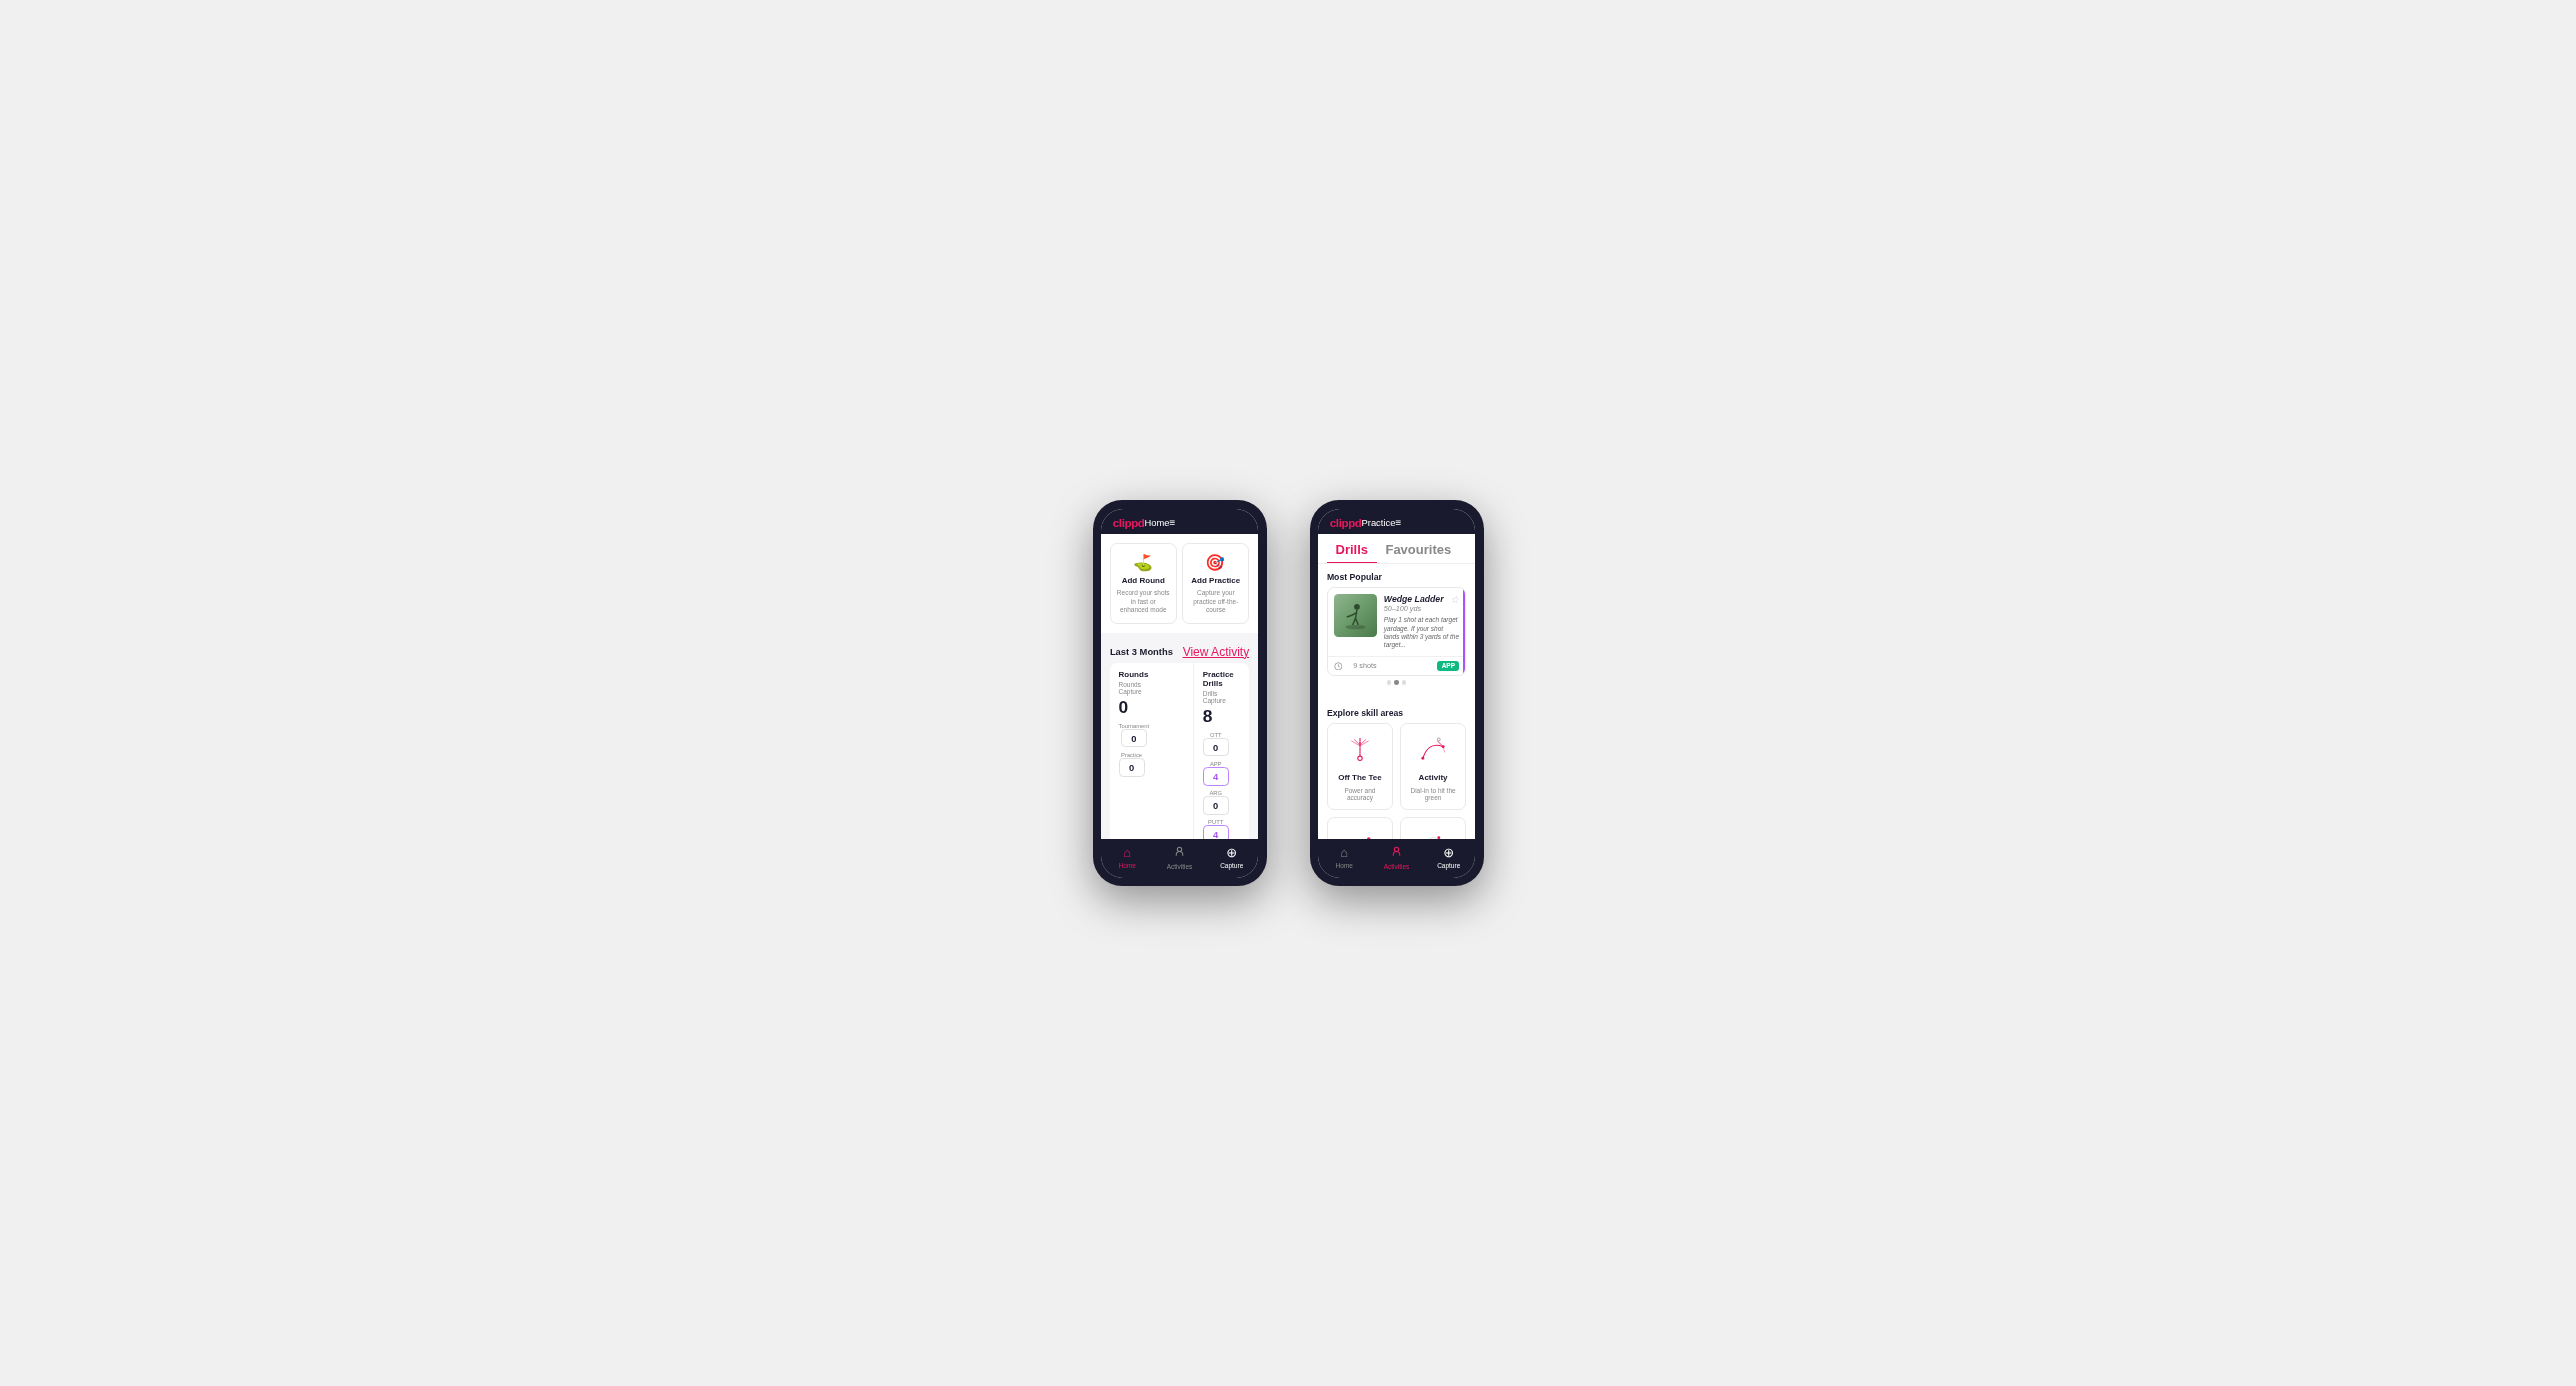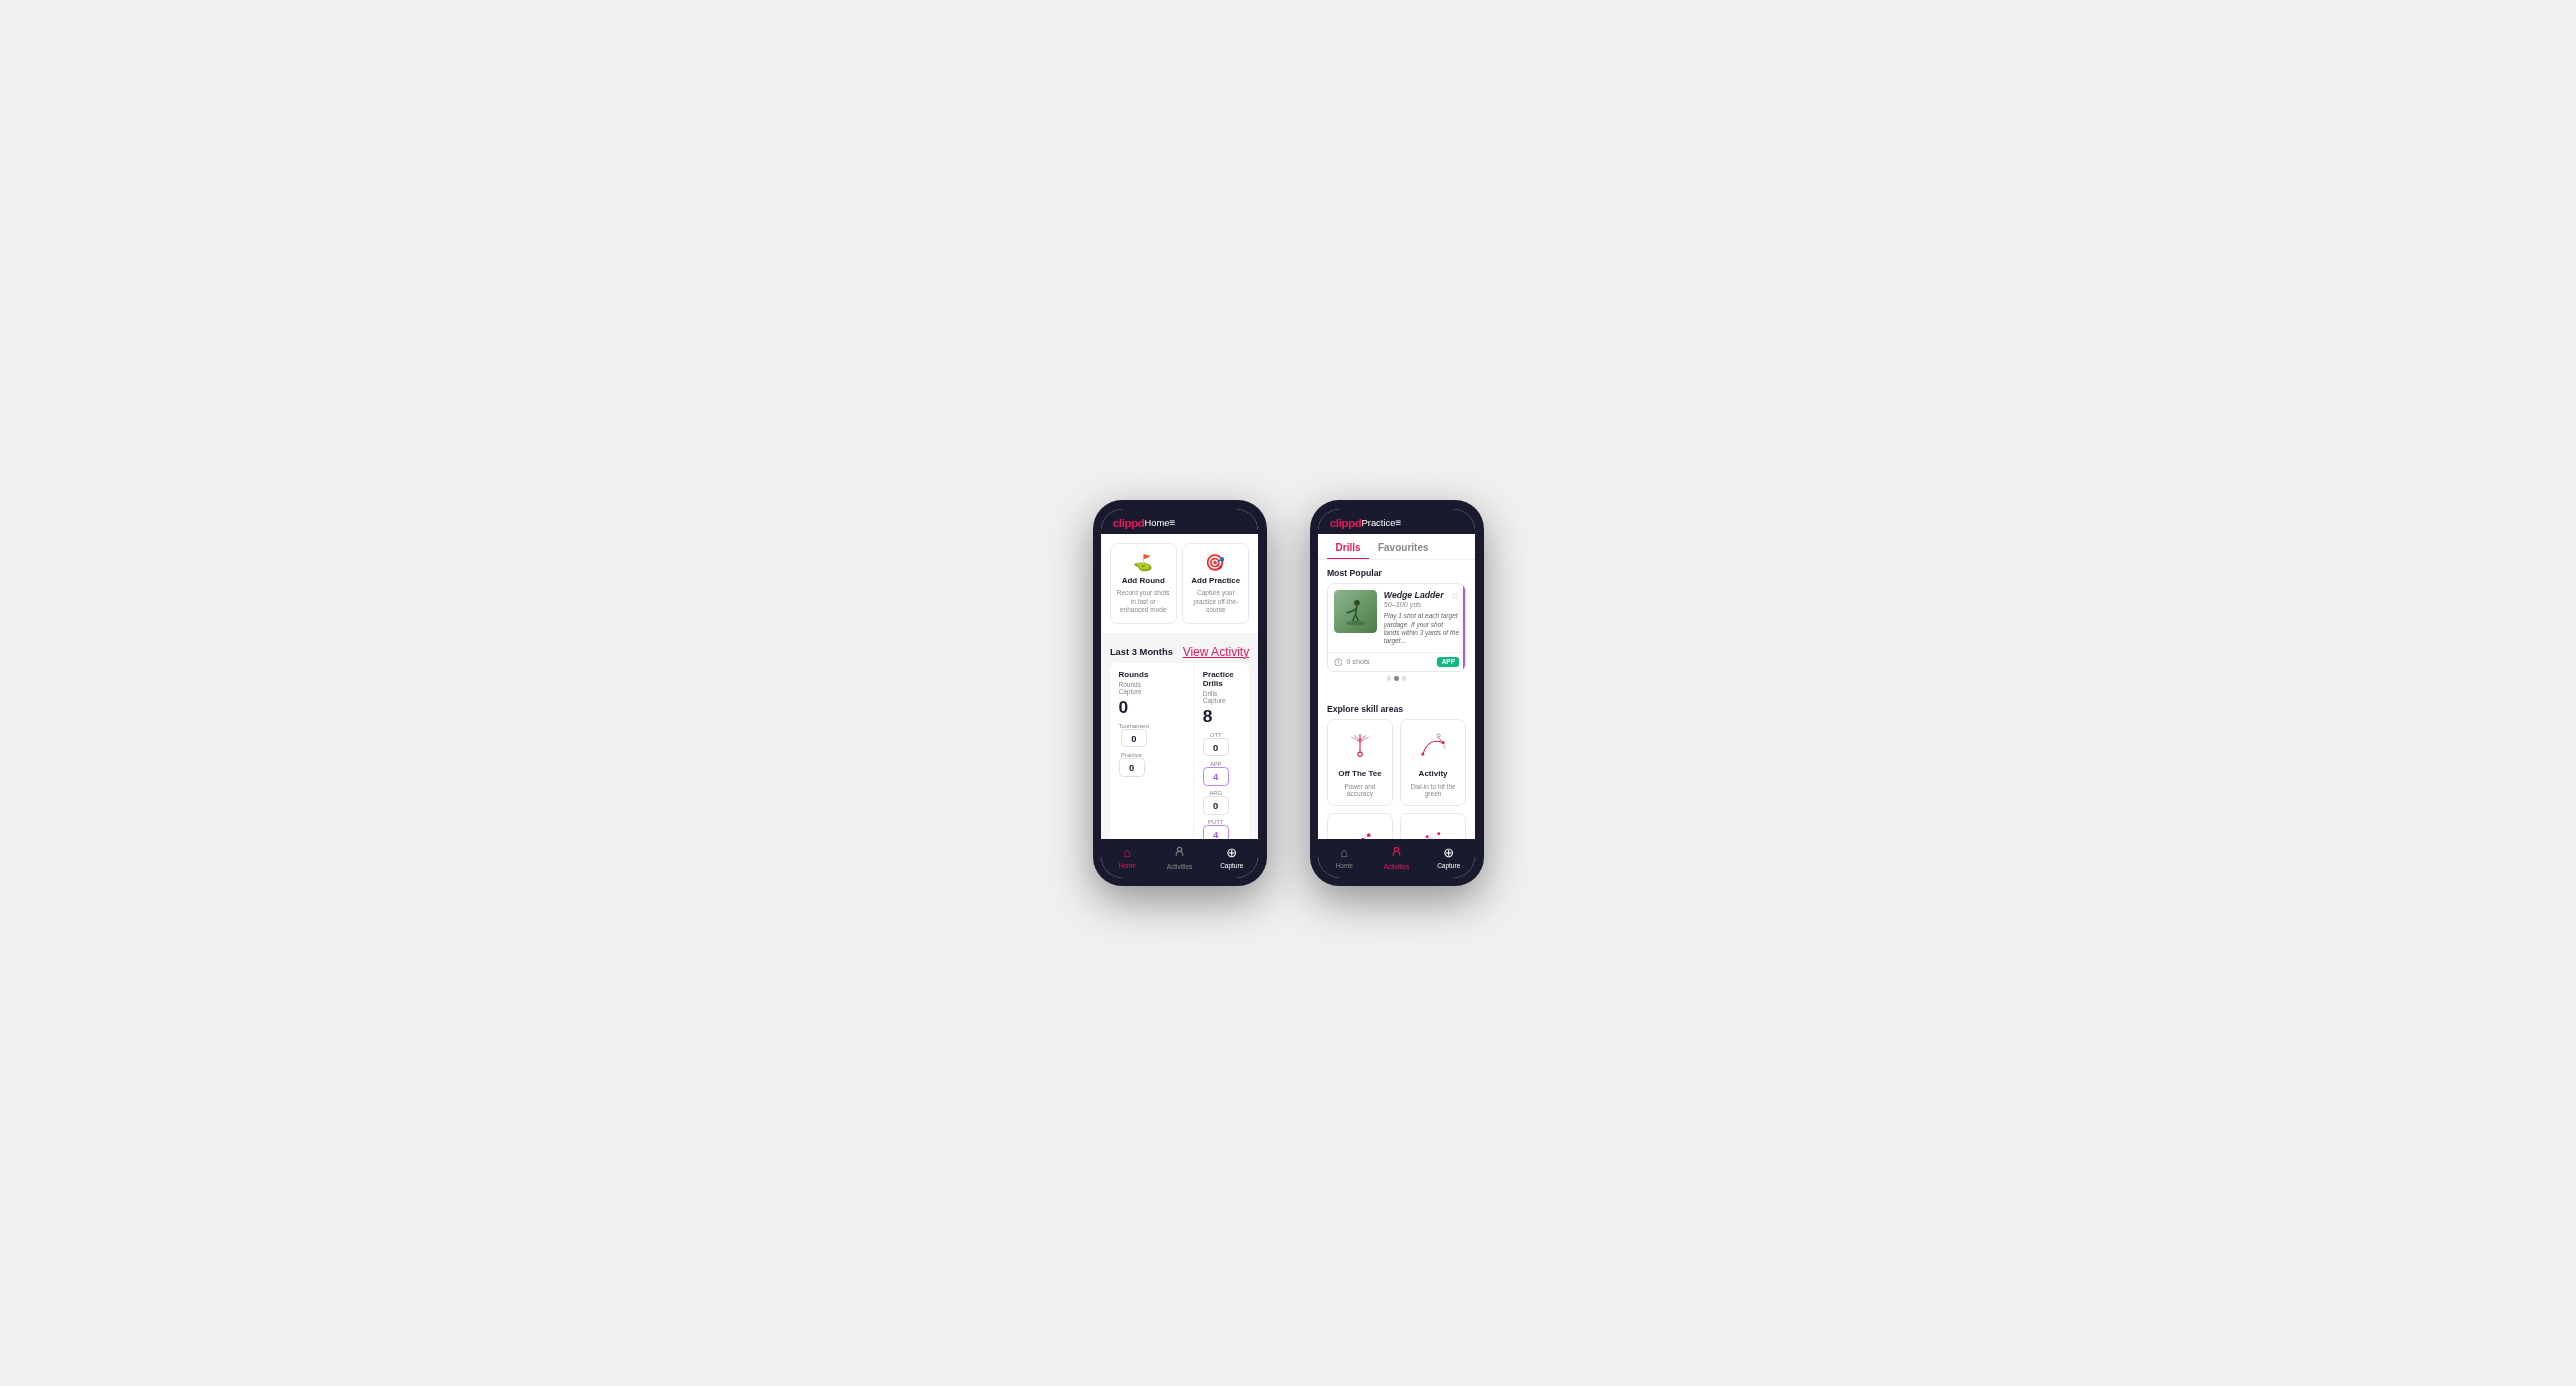--- a/index.html
+++ b/index.html
@@ -216,21 +216,21 @@
     
     .tabs-bar {
       background: #fff;
       display: flex;
       padding: 0 8.7px;
       border-bottom: 0.7px solid #eee;
       flex-shrink: 0;
     }
     .tab {
       padding: 7.2px 8.7px 5.8px;
-      font-size: 10px;
+      font-size: 13px;
       font-weight: 600;
       color: #888;
       cursor: pointer;
       border-bottom: 1.4px solid transparent;
     }
     .tab.active {
       color: #e8175d;
       border-bottom-color: #e8175d;
     }
 
@@ -316,21 +316,21 @@
       justify-content: space-between;
       align-items: center;
       padding: 4.3px 5.8px;
       border-top: 0.7px solid #f0f0f0;
     }
     .drill-shots {
       font-size: 7.2px;
       color: #888;
       display: flex;
       align-items: center;
-      gap: 4px;
+      gap: 11px;
     }
     .drill-badge {
       background: #10b981;
       color: #fff;
       font-size: 6.5px;
       font-weight: 700;
       padding: 1.4px 4.3px;
       border-radius: 2.9px;
     }
     .drill-badge.app { background: #10b981; }

